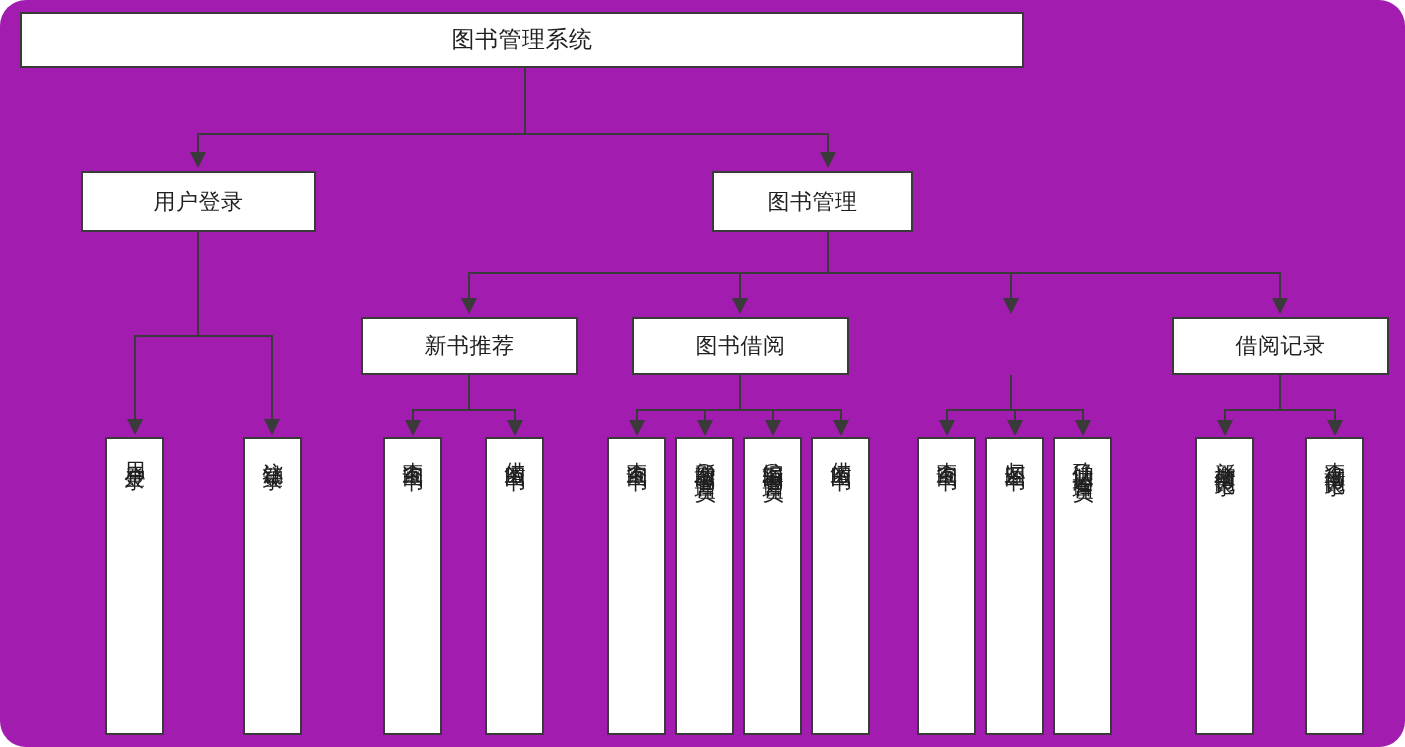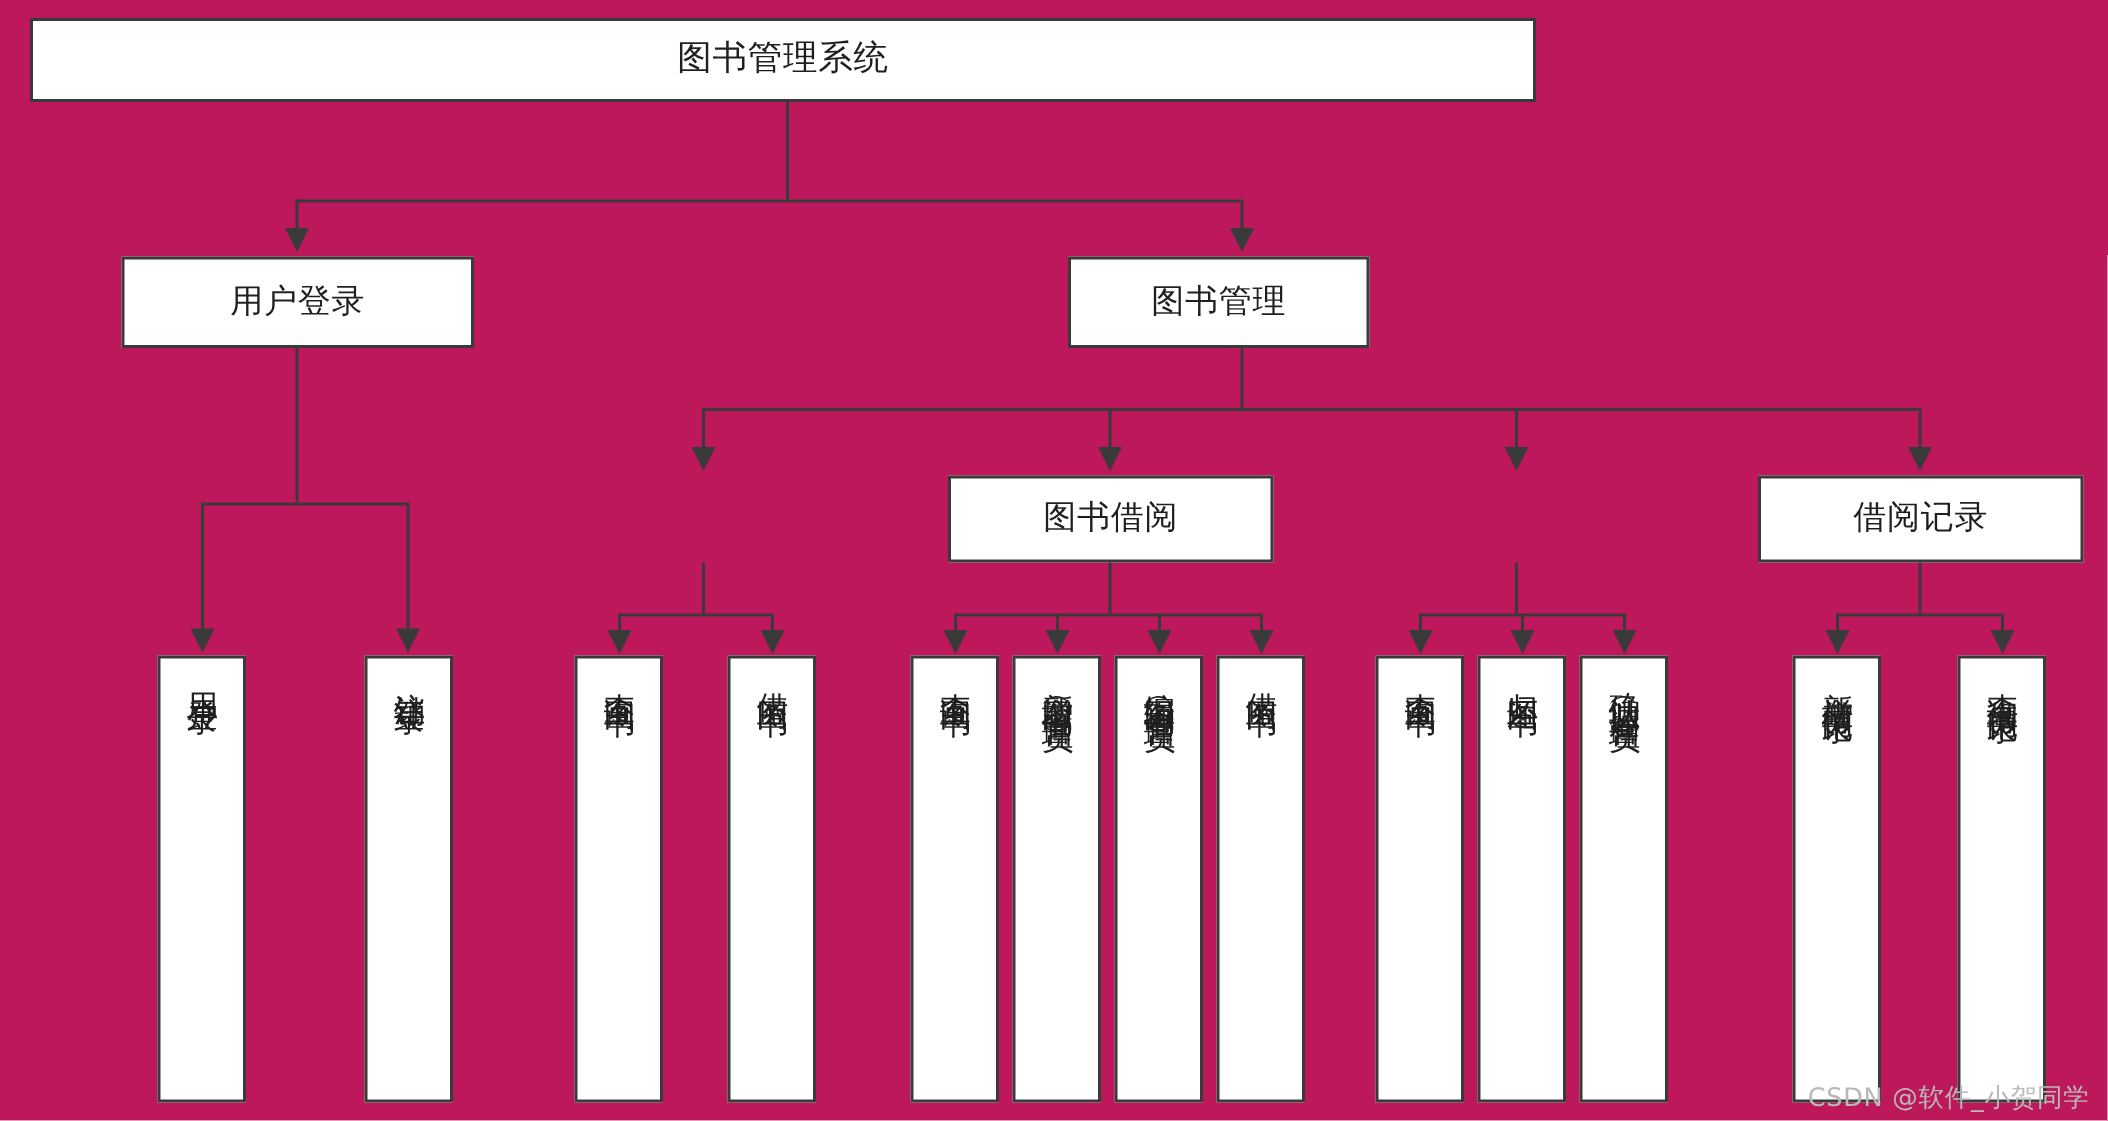--- a/index.html
+++ b/index.html
@@ -5,22 +5,23 @@
   html,body{margin:0;padding:0;background:#ffffff;}
   body{
     font-family:"DejaVu Sans","Liberation Sans",sans-serif;
     color:#1a1a1a;
     -webkit-font-smoothing:antialiased;
   }
   #canvas{
     position:relative;
     width:1405px;
     height:747px;
-    background:#be185d;
+    background:#a21caf;
     overflow:hidden;
+    border-radius:26px;
   }
   .node{
     position:absolute;
     box-sizing:border-box;
     background:#ffffff;
     border:2px solid #3a3a3a;
     display:flex;
     align-items:center;
     justify-content:center;
     text-align:center;
@@ -107,20 +108,23 @@
   <div class="ln h" style="left:468px;top:272px;width:811px;"></div>
   <div class="ln v" style="left:468px;top:272px;height:27px;"></div>
   <div class="arrow" style="left:461px;top:298px;"></div>
   <div class="ln v" style="left:739px;top:272px;height:27px;"></div>
   <div class="arrow" style="left:732px;top:298px;"></div>
   <div class="ln v" style="left:1010px;top:272px;height:27px;"></div>
   <div class="arrow" style="left:1003px;top:298px;"></div>
   <div class="ln v" style="left:1279px;top:272px;height:27px;"></div>
   <div class="arrow" style="left:1272px;top:298px;"></div>
 
+  <div class="node horiz" style="left:361px;top:317px;width:217px;height:58px;">
+    <span class="label">新书推荐</span>
+  </div>
   <div class="node horiz" style="left:632px;top:317px;width:217px;height:58px;">
     <span class="label">图书借阅</span>
   </div>
   <div class="node horiz" style="left:1172px;top:317px;width:217px;height:58px;">
     <span class="label">借阅记录</span>
   </div>
 
   <div class="ln v" style="left:468px;top:375px;height:34px;"></div>
   <div class="ln h" style="left:412px;top:409px;width:102px;"></div>
   <div class="ln v" style="left:412px;top:409px;height:12px;"></div>
@@ -192,15 +196,14 @@
     <span class="label">确认归还（管理员）</span>
   </div>
 
   <div class="node vert" style="left:1195px;top:437px;width:59px;height:298px;">
     <span class="label">新增借阅记录</span>
   </div>
   <div class="node vert" style="left:1305px;top:437px;width:59px;height:298px;">
     <span class="label">查询借阅记录</span>
   </div>
 
-  <div class="watermark">CSDN @软件_小贺同学</div>
 
 </div>
 
 </body></html>

